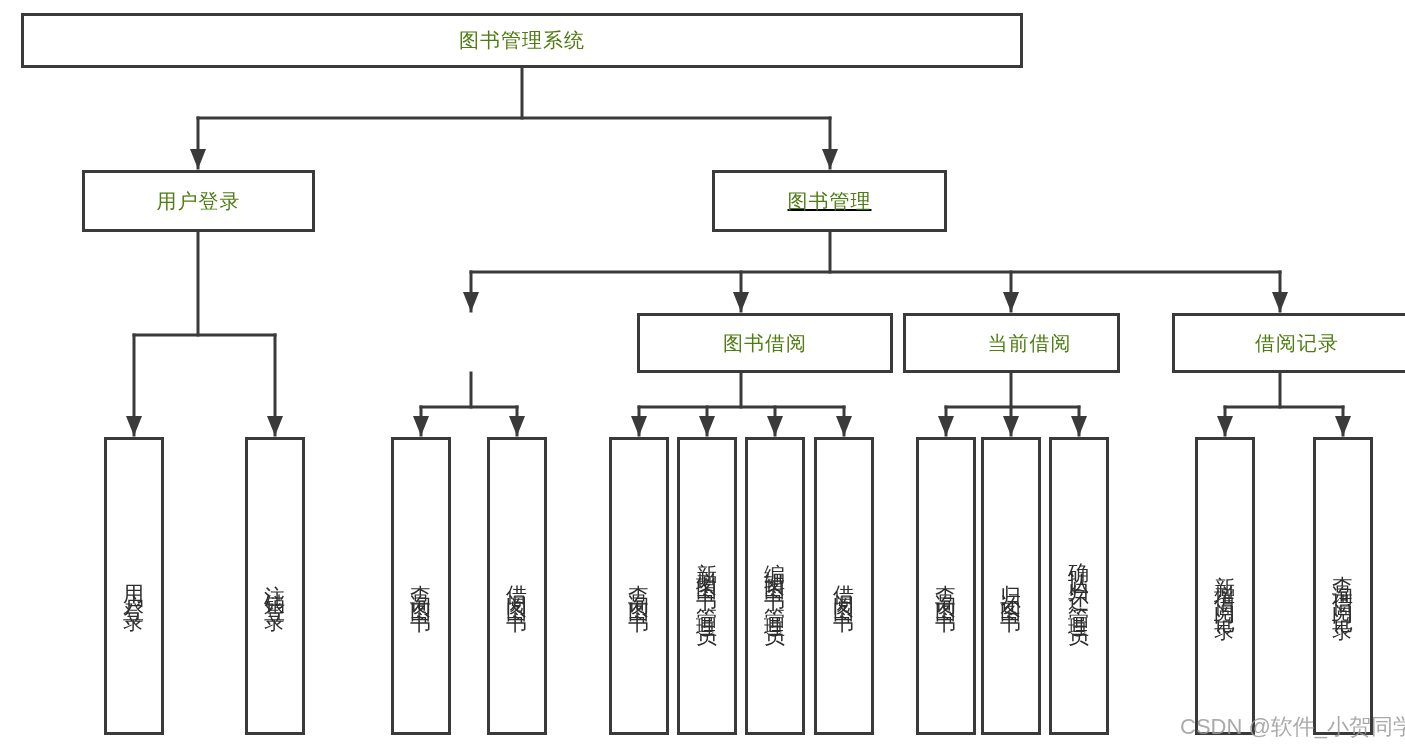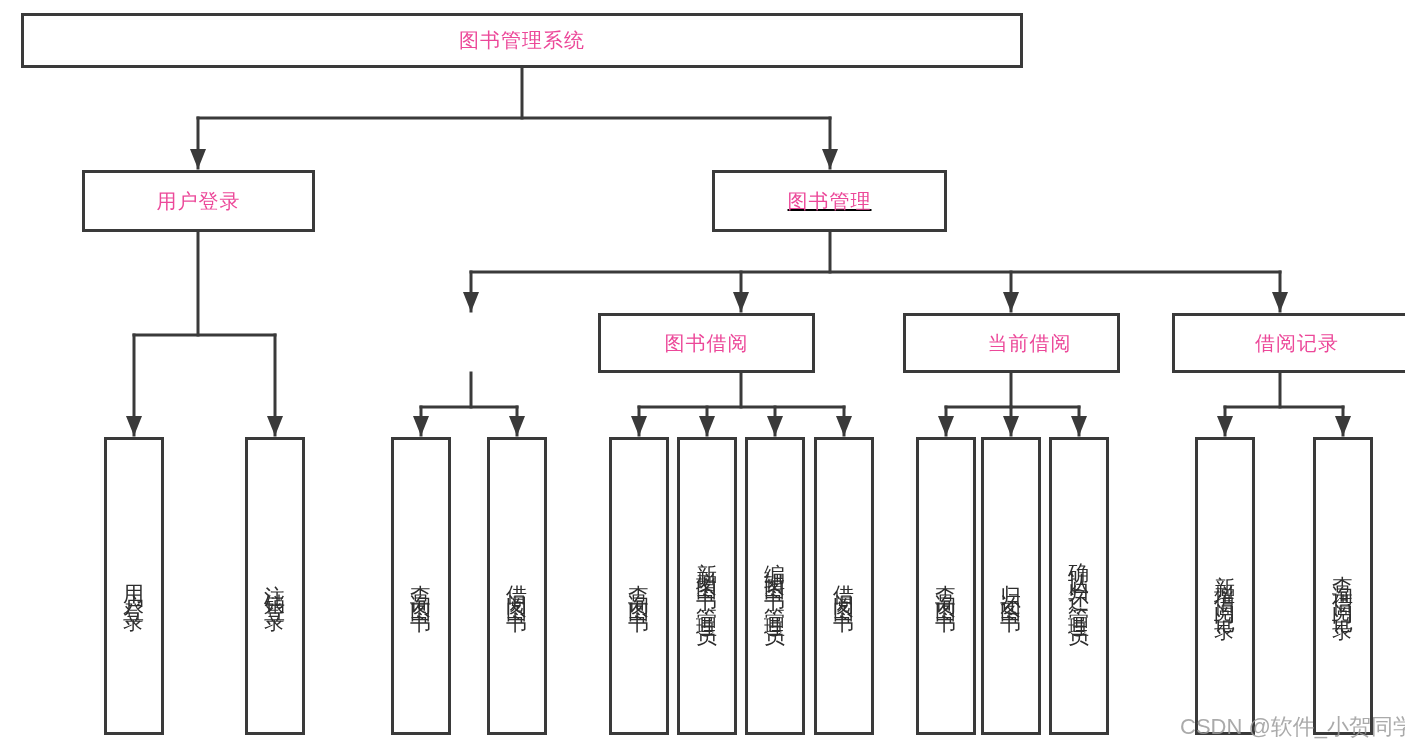--- a/index.html
+++ b/index.html
@@ -18,21 +18,21 @@
     position: absolute;
     box-sizing: border-box;
     border: 3px solid #3a3a3a;
     background: #ffffff;
     display: flex;
     align-items: center;
     justify-content: center;
   }
   .hnode span {
     font-size: 20px;
-    color: #ec4899;
+    color: #4d7c0f;
     letter-spacing: 1px;
     white-space: nowrap;
   }
   .leaf {
     width: 60px;
     height: 298px;
     top: 437px;
   }
   .leaf .vtext {
     writing-mode: vertical-rl;
@@ -121,21 +121,21 @@
     <span>图书管理系统</span>
   </div>
 
   <div class="node hnode" style="left:82px; top:170px; width:233px; height:62px;">
     <span>用户登录</span>
   </div>
   <div class="node hnode" style="left:712px; top:170px; width:235px; height:62px;text-decoration:underline;">
     <span>图书管理</span>
   </div>
 
-  <div class="node hnode" style="left:598px; top:313px; width:217px; height:60px;">
+  <div class="node hnode" style="left:637px; top:313px; width:256px; height:60px;">
     <span>图书借阅</span>
   </div>
   <div class="node hnode" style="left:903px; top:313px; width:217px; height:60px;padding-left:36px;">
     <span>当前借阅</span>
   </div>
   <div class="node hnode" style="left:1172px; top:313px; width:250px; height:60px;">
     <span>借阅记录</span>
   </div>
 
   <div class="node leaf" style="left:104px;">

